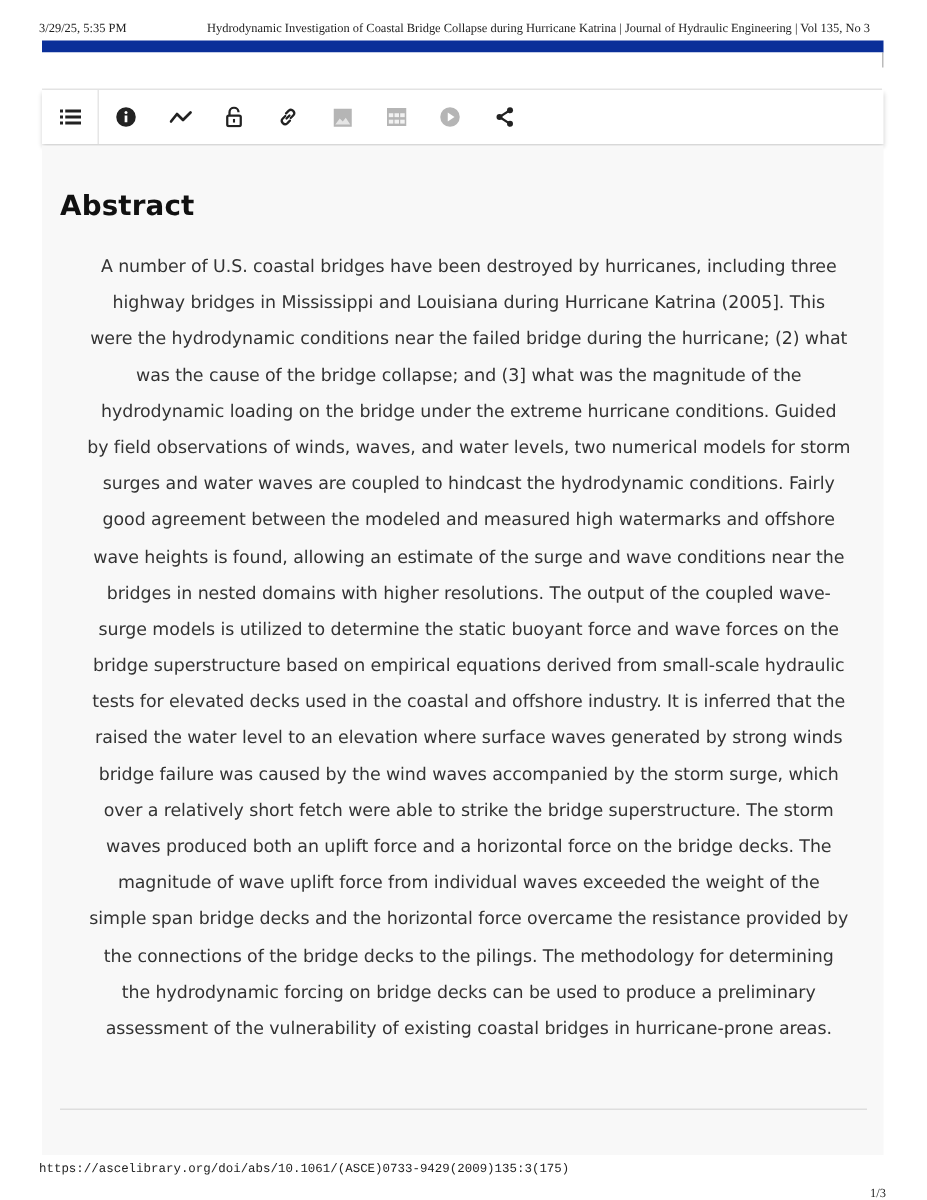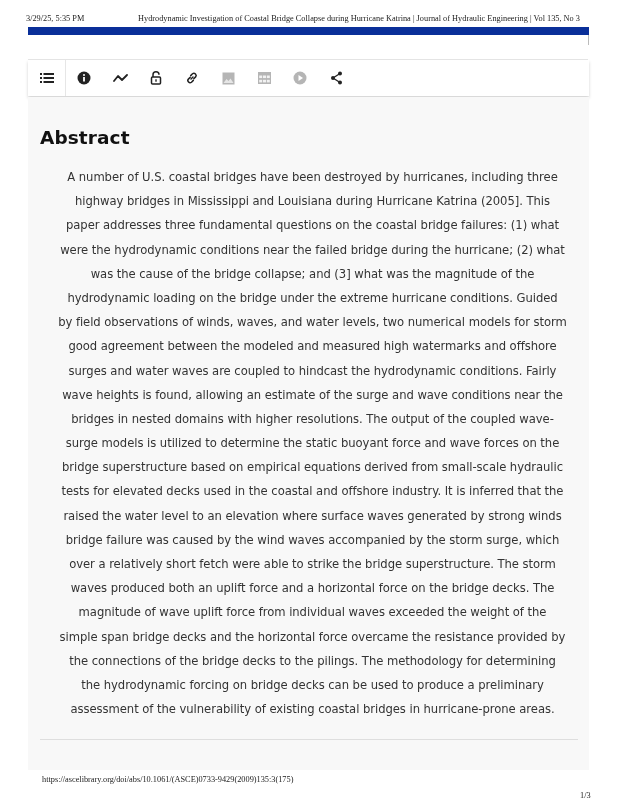--- a/index.html
+++ b/index.html
@@ -54,21 +54,21 @@
   .abstract-body .line {
     height: 24.2px; line-height: 24.2px; white-space: nowrap; text-align: center;
   }
   .divider {
     position: absolute; left: 12px; top: 642px; width: 538px; height: 1px; background: #dedede;
   }
   .print-footer {
     position: absolute; top: 775px; left: 0; width: 618px;
     font-family: "Liberation Serif", serif; font-size: 8.3px; color: #222;
   }
-  .print-footer .url { position: absolute; left: 42px; top: 0; white-space: nowrap; }
+  .print-footer .url { position: absolute; left: 26px; top: 0; white-space: nowrap; font-family: Liberation Mono, monospace; }
   .print-footer .page { position: absolute; left: 580px; top: 16px; }
 </style>
 </head>
 <body>
 
 <div class="print-header">
   <span class="date">3/29/25, 5:35 PM</span>
   <span class="title">Hydrodynamic Investigation of Coastal Bridge Collapse during Hurricane Katrina | Journal of Hydraulic Engineering | Vol 135, No 3</span>
 </div>
 
@@ -167,27 +167,26 @@
       </svg>
     </span>
   </div>
 </div>
 
 <div class="content">
   <h2 class="abstract-title" style="margin:0">Abstract</h2>
   <div class="abstract-body" id="abstract-body">
       <div class="line">A number of U.S. coastal bridges have been destroyed by hurricanes, including three</div>
       <div class="line">highway bridges in Mississippi and Louisiana during Hurricane Katrina (2005]. This</div>
-      <div class="line">paper addresses three fundamental questions on the coastal bridge failures: (1) what</div>
       <div class="line">were the hydrodynamic conditions near the failed bridge during the hurricane; (2) what</div>
       <div class="line">was the cause of the bridge collapse; and (3] what was the magnitude of the</div>
       <div class="line">hydrodynamic loading on the bridge under the extreme hurricane conditions. Guided</div>
       <div class="line">by field observations of winds, waves, and water levels, two numerical models for storm</div>
+      <div class="line">surges and water waves are coupled to hindcast the hydrodynamic conditions. Fairly</div>
       <div class="line">good agreement between the modeled and measured high watermarks and offshore</div>
-      <div class="line">surges and water waves are coupled to hindcast the hydrodynamic conditions. Fairly</div>
       <div class="line">wave heights is found, allowing an estimate of the surge and wave conditions near the</div>
       <div class="line">bridges in nested domains with higher resolutions. The output of the coupled wave-</div>
       <div class="line">surge models is utilized to determine the static buoyant force and wave forces on the</div>
       <div class="line">bridge superstructure based on empirical equations derived from small-scale hydraulic</div>
       <div class="line">tests for elevated decks used in the coastal and offshore industry. It is inferred that the</div>
       <div class="line">raised the water level to an elevation where surface waves generated by strong winds</div>
       <div class="line">bridge failure was caused by the wind waves accompanied by the storm surge, which</div>
       <div class="line">over a relatively short fetch were able to strike the bridge superstructure. The storm</div>
       <div class="line">waves produced both an uplift force and a horizontal force on the bridge decks. The</div>
       <div class="line">magnitude of wave uplift force from individual waves exceeded the weight of the</div>

